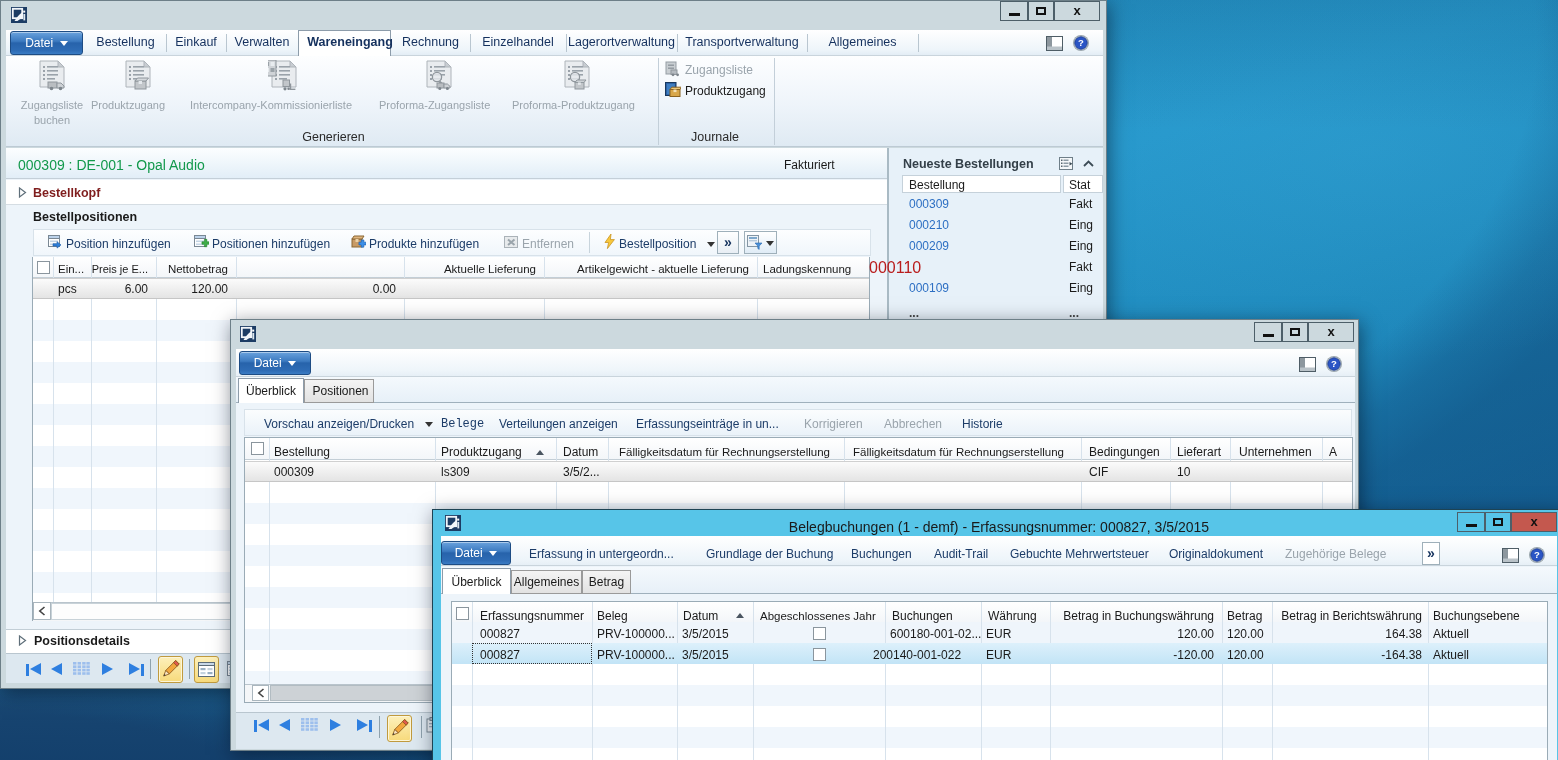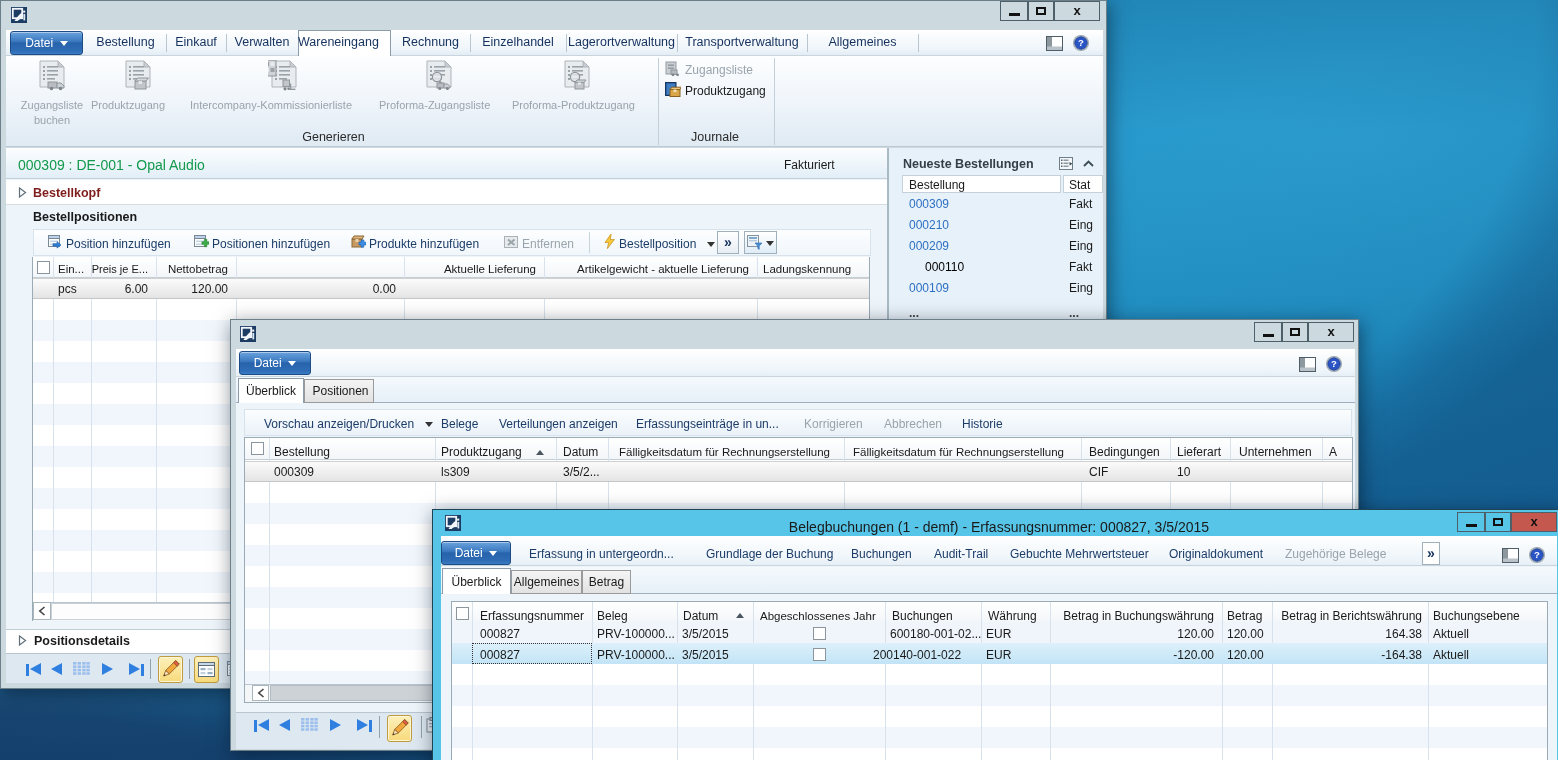--- a/index.html
+++ b/index.html
@@ -35,21 +35,21 @@
 border:1px solid #1d4c84;border-radius:3px;background:linear-gradient(180deg,#6aa2dd 0%,#3c7ac0 42%,#2763ab 50%,#2e6cb5 85%,#3a7cc4 100%);
 box-shadow:inset 0 1px 0 rgba(255,255,255,.45);color:#fff;font-size:12px;display:flex;align-items:center;justify-content:center;">
 Datei&nbsp;&nbsp;<span style="display:inline-block;width:0;height:0;border-left:4px solid transparent;border-right:4px solid transparent;border-top:5px solid #fff;"></span></div>
 <div class="t" style="left:84px;top:34px;font-size:12.5px;color:#15315e;font-weight:normal;line-height:15.5px;width:81px;text-align:center;">Bestellung</div>
 <div style="position:absolute;left:165px;top:33px;width:1px;height:18px;background:#b9c6d0;"></div>
 <div class="t" style="left:165px;top:34px;font-size:12.5px;color:#15315e;font-weight:normal;line-height:15.5px;width:60px;text-align:center;">Einkauf</div>
 <div style="position:absolute;left:225px;top:33px;width:1px;height:18px;background:#b9c6d0;"></div>
 <div class="t" style="left:225px;top:34px;font-size:12.5px;color:#15315e;font-weight:normal;line-height:15.5px;width:72px;text-align:center;">Verwalten</div>
 <div style="position:absolute;left:297px;top:33px;width:1px;height:18px;background:#b9c6d0;"></div>
 <div style="position:absolute;left:297px;top:29px;width:93px;height:27px;background:#fff;border:1px solid #8d9caa;border-bottom:none;"></div>
-<div class="t" style="left:297px;top:34px;font-size:12.5px;color:#15315e;font-weight:normal;line-height:15.5px;width:80px;text-align:center;">Wareneingang</div>
+<div class="t" style="left:297px;top:34px;font-size:12.5px;color:#15315e;font-weight:bold;line-height:15.5px;width:104px;text-align:center;">Wareneingang</div>
 <div class="t" style="left:390px;top:34px;font-size:12.5px;color:#15315e;font-weight:normal;line-height:15.5px;width:79px;text-align:center;">Rechnung</div>
 <div style="position:absolute;left:469px;top:33px;width:1px;height:18px;background:#b9c6d0;"></div>
 <div class="t" style="left:469px;top:34px;font-size:12.5px;color:#15315e;font-weight:normal;line-height:15.5px;width:96px;text-align:center;">Einzelhandel</div>
 <div style="position:absolute;left:565px;top:33px;width:1px;height:18px;background:#b9c6d0;"></div>
 <div class="t" style="left:565px;top:34px;font-size:12.5px;color:#15315e;font-weight:normal;line-height:15.5px;width:111px;text-align:center;">Lagerortverwaltung</div>
 <div style="position:absolute;left:676px;top:33px;width:1px;height:18px;background:#b9c6d0;"></div>
 <div class="t" style="left:676px;top:34px;font-size:12.5px;color:#15315e;font-weight:normal;line-height:15.5px;width:130px;text-align:center;">Transportverwaltung</div>
 <div style="position:absolute;left:806px;top:33px;width:1px;height:18px;background:#b9c6d0;"></div>
 <div class="t" style="left:806px;top:34px;font-size:12.5px;color:#15315e;font-weight:normal;line-height:15.5px;width:111px;text-align:center;">Allgemeines</div>
 <div style="position:absolute;left:917px;top:33px;width:1px;height:18px;background:#b9c6d0;"></div>
@@ -379,21 +379,21 @@
 <div style="position:absolute;left:901px;top:174px;width:159px;height:18px;background:#fff;border:1px solid #c5d1da;"></div>
 <div style="position:absolute;left:1062px;top:174px;width:40px;height:18px;background:#fff;border:1px solid #c5d1da;"></div>
 <div class="t" style="left:908px;top:177px;font-size:12px;color:#1a1a1a;font-weight:normal;line-height:15px;">Bestellung</div>
 <div class="t" style="left:1068px;top:177px;font-size:12px;color:#1a1a1a;font-weight:normal;line-height:15px;">Stat</div>
 <div class="t" style="left:908px;top:196px;font-size:12px;color:#2d6fc3;font-weight:normal;line-height:15px;">000309</div>
 <div class="t" style="left:1068px;top:196px;font-size:12px;color:#1a1a1a;font-weight:normal;line-height:15px;">Fakt</div>
 <div class="t" style="left:908px;top:217px;font-size:12px;color:#2d6fc3;font-weight:normal;line-height:15px;">000210</div>
 <div class="t" style="left:1068px;top:217px;font-size:12px;color:#1a1a1a;font-weight:normal;line-height:15px;">Eing</div>
 <div class="t" style="left:908px;top:238px;font-size:12px;color:#2d6fc3;font-weight:normal;line-height:15px;">000209</div>
 <div class="t" style="left:1068px;top:238px;font-size:12px;color:#1a1a1a;font-weight:normal;line-height:15px;">Eing</div>
-<div class="t" style="left:924px;top:259px;font-size:12px;color:#000000;font-weight:normal;line-height:15px;">000110</div>
+<div class="t" style="left:868px;top:259px;font-size:16px;color:#b91c1c;font-weight:normal;line-height:15px;">000110</div>
 <div class="t" style="left:1068px;top:259px;font-size:12px;color:#1a1a1a;font-weight:normal;line-height:15px;">Fakt</div>
 <div class="t" style="left:908px;top:280px;font-size:12px;color:#2d6fc3;font-weight:normal;line-height:15px;">000109</div>
 <div class="t" style="left:1068px;top:280px;font-size:12px;color:#1a1a1a;font-weight:normal;line-height:15px;">Eing</div>
 <div class="t" style="left:908px;top:305px;font-size:12px;color:#444;font-weight:bold;line-height:15px;">...</div>
 <div class="t" style="left:1068px;top:305px;font-size:12px;color:#444;font-weight:bold;line-height:15px;">...</div>
 </div>
 <div class="win" style="left:230px;top:319px;width:1129px;height:432px;background:#ccd9de;border:1px solid #6d7f88;">
 <svg style="position:absolute;left:9px;top:6px" width="16" height="16" viewBox="0 0 16 16">
 <rect x="0" y="0" width="16" height="16" fill="#1c3c64"></rect>
 <rect x="1.8" y="1.8" width="9.4" height="9.4" fill="none" stroke="#f2f6fa" stroke-width="1.8"></rect>
@@ -429,21 +429,21 @@
 </svg>
 <div style="position:absolute;left:5px;top:57px;width:1119px;height:26px;background:linear-gradient(180deg,#f4f9fd,#e7f0f8);border-bottom:1px solid #9fb0bc;"></div>
 <div style="position:absolute;left:73px;top:59px;width:70px;height:24px;background:linear-gradient(180deg,#f4f4f4,#e2e2e2);border:1px solid #9a9a9a;"></div>
 <div class="t" style="left:73px;top:64px;font-size:12px;color:#1a1a1a;font-weight:normal;line-height:15px;width:73px;text-align:center;">Positionen</div>
 <div style="position:absolute;left:7px;top:58px;width:66px;height:26px;background:#fff;border:1px solid #8d9caa;border-bottom:none;"></div>
 <div class="t" style="left:7px;top:64px;font-size:12px;color:#1a1a1a;font-weight:normal;line-height:15px;width:66px;text-align:center;">Überblick</div>
 <div style="position:absolute;left:5px;top:83px;width:1119px;height:343px;background:#edf4fa;"></div>
 <div style="position:absolute;left:13px;top:89px;width:1108px;height:27px;background:linear-gradient(180deg,#fbfdfe,#eaf2f9);border:1px solid #d8e2ea;"></div>
 <div class="t" style="left:33px;top:97px;font-size:12px;color:#1c3c68;font-weight:normal;line-height:15px;">Vorschau anzeigen/Drucken</div>
 <div style="position:absolute;left:194px;top:102px;width:0;height:0;border-left:4px solid transparent;border-right:4px solid transparent;border-top:5px solid #333;"></div>
-<div class="t" style="left:210px;top:97px;font-size:12px;color:#1c3c68;font-weight:normal;line-height:15px;">Belege</div>
+<div class="t" style="left:210px;top:97px;font-size:12px;color:#1c3c68;font-weight:normal;line-height:15px;font-family:Liberation Mono, monospace;">Belege</div>
 <div class="t" style="left:268px;top:97px;font-size:12px;color:#1c3c68;font-weight:normal;line-height:15px;">Verteilungen anzeigen</div>
 <div class="t" style="left:405px;top:97px;font-size:12px;color:#1c3c68;font-weight:normal;line-height:15px;">Erfassungseinträge in un...</div>
 <div class="t" style="left:573px;top:97px;font-size:12px;color:#9aa4ac;font-weight:normal;line-height:15px;">Korrigieren</div>
 <div class="t" style="left:653px;top:97px;font-size:12px;color:#9aa4ac;font-weight:normal;line-height:15px;">Abbrechen</div>
 <div class="t" style="left:731px;top:97px;font-size:12px;color:#1c3c68;font-weight:normal;line-height:15px;">Historie</div>
 <div style="position:absolute;left:13px;top:117px;width:1109px;height:266px;background:#fff;border:1px solid #9aabb6;"></div>
 <div style="position:absolute;left:14px;top:118px;width:1107px;height:22px;background:linear-gradient(180deg,#fff,#f3f6f9);border-bottom:1px solid #c3ced6;"></div>
 <div style="position:absolute;left:14px;top:162px;width:1107px;height:202px;background:repeating-linear-gradient(180deg,#fff 0 21px,#f0f6fc 21px 42px);"></div>
 <div style="position:absolute;left:38px;top:118px;width:1px;height:245px;background:#d7e2ec;"></div>
 <div style="position:absolute;left:204px;top:118px;width:1px;height:245px;background:#d7e2ec;"></div>

